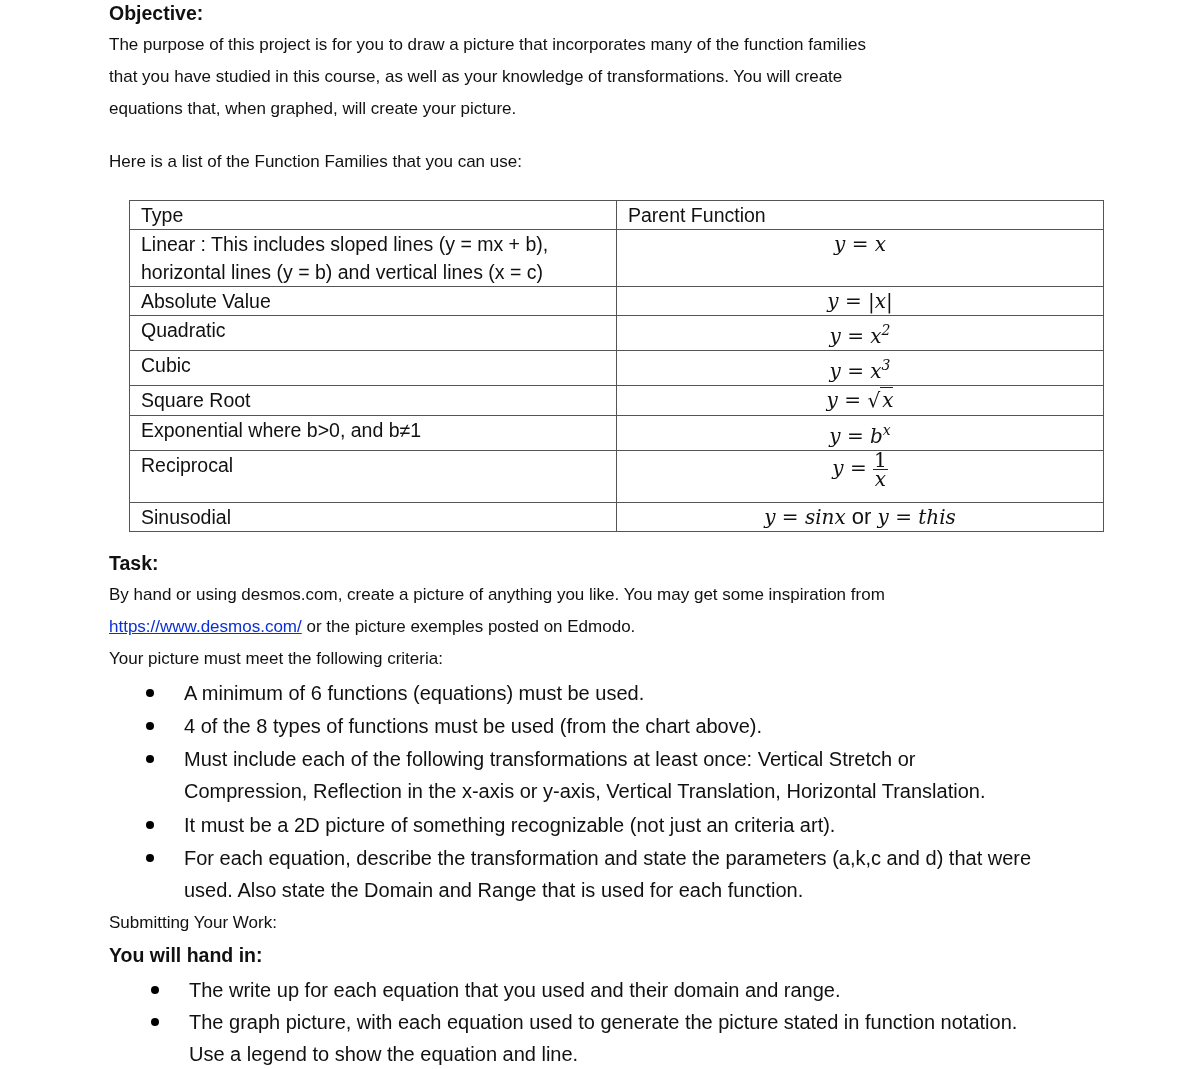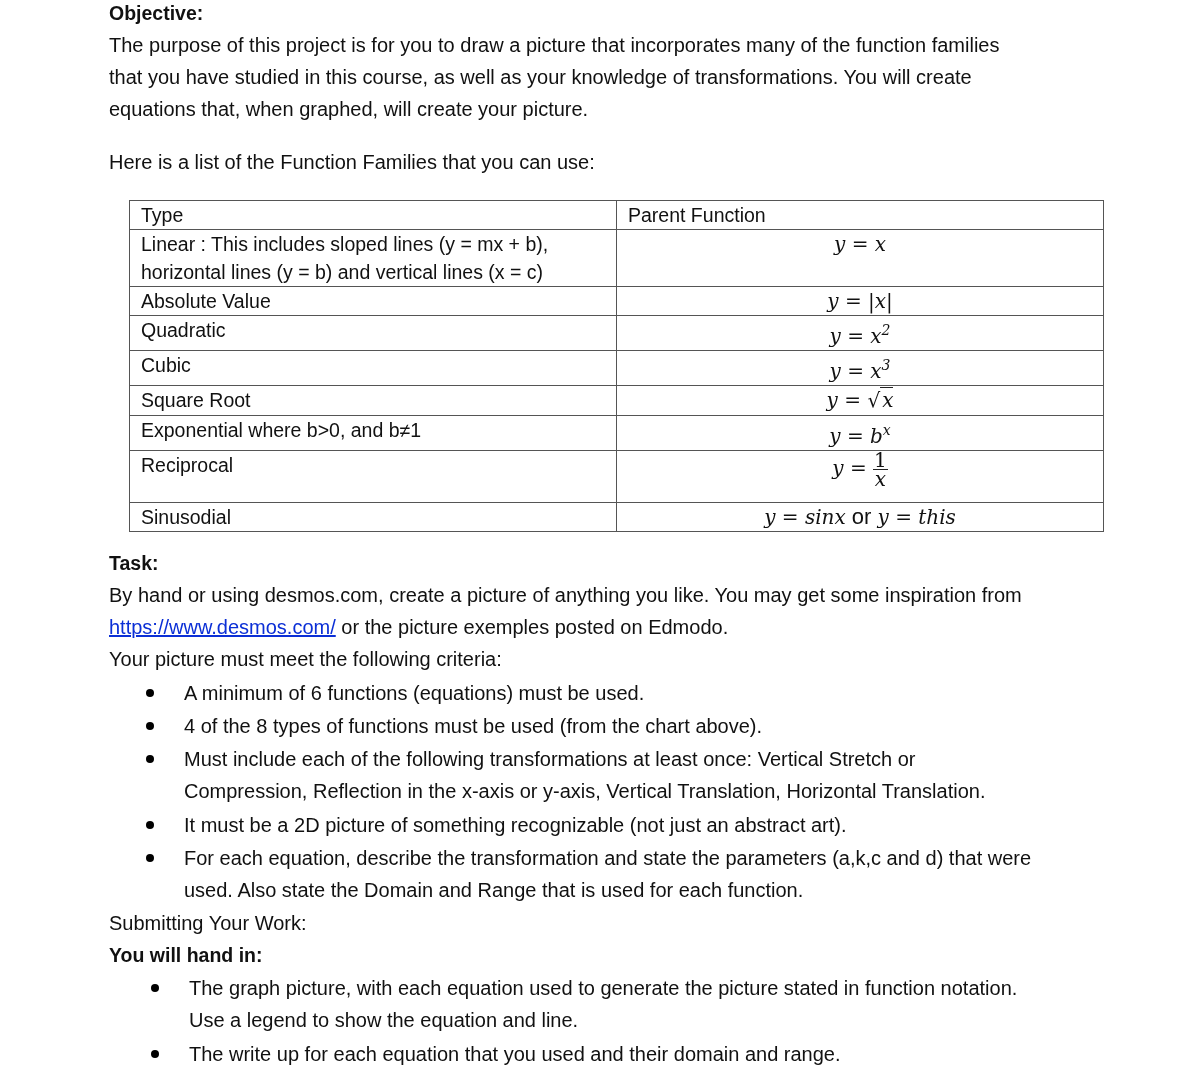--- a/index.html
+++ b/index.html
@@ -1,20 +1,20 @@
 <!DOCTYPE html>
 <html><head>
   <meta charset="utf-8">
   <style>
     html, body { margin: 0; padding: 0; background: #ffffff; }
     body {
       width: 1202px; height: 1069px; position: relative; overflow: hidden;
       font-family: "Liberation Sans", sans-serif; color: #111;
     }
-    .txt { font-size: 20px; line-height: 32px; }
+    .txt { font-size: 17px; line-height: 32px; }
     .heading { font-weight: bold; font-size: 19.5px; line-height: 26px; }
     .abs { position: absolute; }
 
     table.funcs {
       position: absolute; left: 109px; top: 200px; width: 975px;
       border-collapse: collapse; font-size: 19.5px; margin-left: 20px;
     }
     table.funcs td {
       border: 1.5px solid #555; padding: 0 11px; vertical-align: top;
       line-height: 28px;
@@ -99,31 +99,31 @@
 <div class="abs txt" style="left:109px; top:643px;">Your picture must meet the following criteria:</div>
 
 <ul class="bullets abs" style="left:109px; top:677px; width:990px;">
   <li style="margin-bottom:1px;"><span class="dot"></span><span>A minimum of 6 functions (equations) must be used.</span></li>
   <li style="margin-top:1px;"><span class="dot"></span><span>4 of the 8 types of functions must be used (from the chart above).</span></li>
   <li style="margin-top:1px;">
       <span class="dot"></span>
       <div>Must include each of the following transformations at least once:  Vertical Stretch or</div>
       <div>Compression, Reflection in the x-axis or y-axis, Vertical Translation, Horizontal Translation.</div>
     </li>
-  <li style="margin-top:2px;"><span class="dot"></span><span>It must be a 2D picture of something recognizable (not just an abstract art).</span></li>
+  <li style="margin-top:2px;"><span class="dot"></span><span>It must be a 2D picture of something recognizable (not just an criteria art).</span></li>
   <li style="margin-top:1px;">
       <span class="dot"></span>
       <div>For each equation, describe the transformation and state the parameters (a,k,c and d) that were</div>
       <div>used. Also state the Domain and Range that is used for each function.</div>
     </li>
 </ul>
 
 <div class="abs txt" style="left:109px; top:907px;">Submitting Your Work:</div>
 <div class="abs heading" style="left:109px; top:942px;">You will hand in:</div>
 
 <ul class="bullets abs" style="left:114px; top:972px; width:990px;">
+  <li style="margin-top:2px;"><span class="dot"></span><span>The write up for each equation that you used and their domain and range.</span></li>
   <li>
       <span class="dot"></span>
       <div>The graph picture, with each equation used to generate the picture stated in function notation.</div>
       <div>Use a legend to show the equation and line.</div>
     </li>
-  <li style="margin-top:2px;"><span class="dot"></span><span>The write up for each equation that you used and their domain and range.</span></li>
 </ul>
 
 </body></html>

